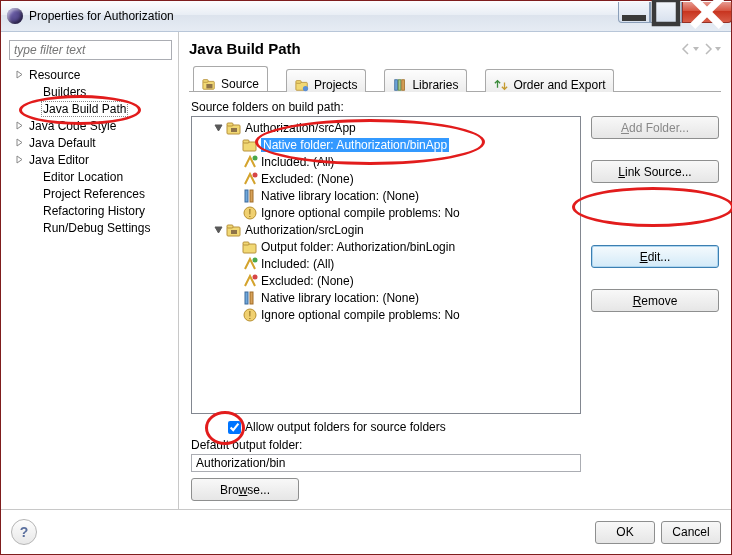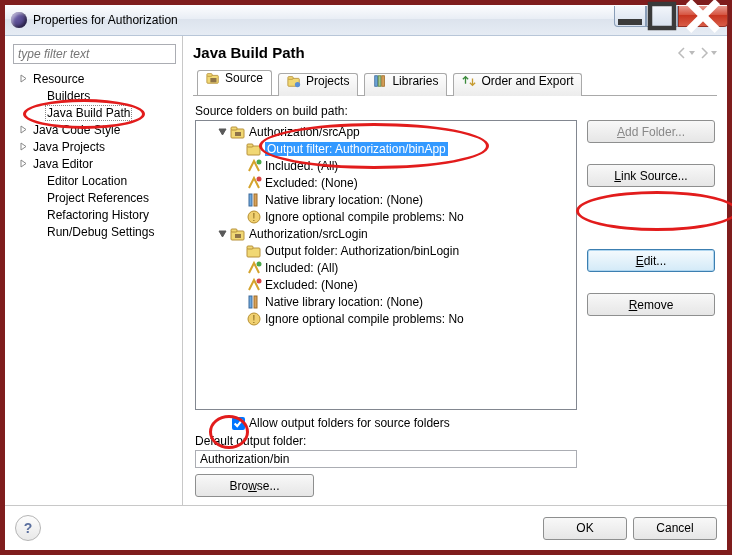--- a/index.html
+++ b/index.html
@@ -4,21 +4,21 @@
 <style>
   html, body {
     margin: 0; padding: 0;
     font-family: "Segoe UI", Tahoma, sans-serif;
     font-size: 12px;
     color: #000;
     background: #fff;
   }
   .window {
     width: 732px; height: 555px;
-    border: 5px solid #7f1d1d;
+    border: 1px solid #7f1d1d;
     box-sizing: border-box;
     display: flex; flex-direction: column;
     background: #fff;
     position: relative;
   }
   
   .titlebar {
     height: 30px;
     background: linear-gradient(to bottom, #fdfdfe, #e9eef5 45%, #dce3ed 46%, #e6ecf4);
     border-bottom: 1px solid #b8c6d8;
@@ -114,22 +114,22 @@
     border-bottom: 1px solid #a9a9a9;
     height: 24px;
     padding-left: 4px;
   }
   .tab {
     height: 22px;
     border: 1px solid #a9a9a9;
     border-bottom: none;
     border-radius: 3px 3px 0 0;
     background: linear-gradient(to bottom, #fdfdfd, #ececec);
-    display: flex; align-items: flex-start;
-    padding: 0 8px; margin-right: 6px;
+    display: flex; align-items: flex-end;
+    padding: 0 8px; margin-right: 18px;
     position: relative; top: 1px;
     gap: 5px;
   }
   .tab.active {
     height: 24px;
     background: #fff;
     top: 0;
     z-index: 2;
   }
   .tab-icon { width: 14px; height: 14px; }
@@ -204,21 +204,21 @@
     padding: 0 10px;
   }
   .help-btn {
     width: 24px; height: 24px;
     border: 1px solid #b5b5b5; border-radius: 50%;
     display: flex; align-items: center; justify-content: center;
     color: #5a6f9e; font-weight: bold; font-size: 14px;
     background: linear-gradient(to bottom,#fdfdfd,#e8e8e8);
   }
   .footer-spacer { flex: 1; }
-  .footer .btn { width: 84px; }
+  .footer .btn { width: 60px; }
 
   
   .anno {
     position: absolute;
     border: 3px solid #e21c1c;
     border-radius: 50% / 50%;
     pointer-events: none;
   }
 </style>
 </head>
@@ -276,21 +276,21 @@
               </svg>
             </span>
             <span class="tree-label">Java Code Style</span>
           </div>
           <div class="tree-item level-1">
             <span class="expander">
               <svg viewBox="0 0 9 9">
                 <path d="M2 1 L7 4.5 L2 8 Z" fill="#fff" stroke="#888"></path>
               </svg>
             </span>
-            <span class="tree-label">Java Projects</span>
+            <span class="tree-label">Java Default</span>
           </div>
           <div class="tree-item level-1">
             <span class="expander">
               <svg viewBox="0 0 9 9">
                 <path d="M2 1 L7 4.5 L2 8 Z" fill="#fff" stroke="#888"></path>
               </svg>
             </span>
             <span class="tree-label">Java Editor</span>
           </div>
           <div class="tree-item level-2">
@@ -396,21 +396,21 @@
                 </span>
                 <span class="src-text">Authorization/srcApp</span>
               </div>
               <div class="src-row lvl-c selected-row">
                 <span class="src-icon">
                   <svg viewBox="0 0 16 16">
                     <rect x="1" y="5" width="13" height="9" rx="1" fill="#f1d874" stroke="#b8923c"></rect>
                     <rect x="1" y="3" width="6" height="3" rx="1" fill="#f1d874" stroke="#b8923c"></rect>
                   </svg>
                 </span>
-                <span class="src-text">Output filter: Authorization/binApp</span>
+                <span class="src-text">Native folder: Authorization/binApp</span>
               </div>
               <div class="src-row lvl-c">
                 <span class="src-icon">
                   <svg viewBox="0 0 16 16">
                     <path d="M3 13 L8 3 L13 13" stroke="#d4a32c" stroke-width="2" fill="none"></path>
                     <circle cx="13" cy="4" r="2.5" fill="#4aa84a"></circle>
                   </svg>
                 </span>
                 <span class="src-text">Included: (All)</span>
               </div>
@@ -504,21 +504,21 @@
             </div>
 
           <div class="bottom-block">
             <label class="check-row">
               <input type="checkbox" checked="" style="">
               <span>Allow output folders for source folders</span>
             </label>
             <div class="default-row">Default output folder:</div>
             <div class="default-input-row">
               <input class="txt-input" value="Authorization/bin" style="">
-              <button class="btn" style="width:119px">
+              <button class="btn" style="width:108px">
                   <span>Bro<span class="accel">w</span>se...</span>
                 </button>
             </div>
           </div>
         </div>
 
         <div class="button-col">
           <button class="btn disabled">
               <span><span class="accel">A</span>dd Folder...</span>
             </button>

